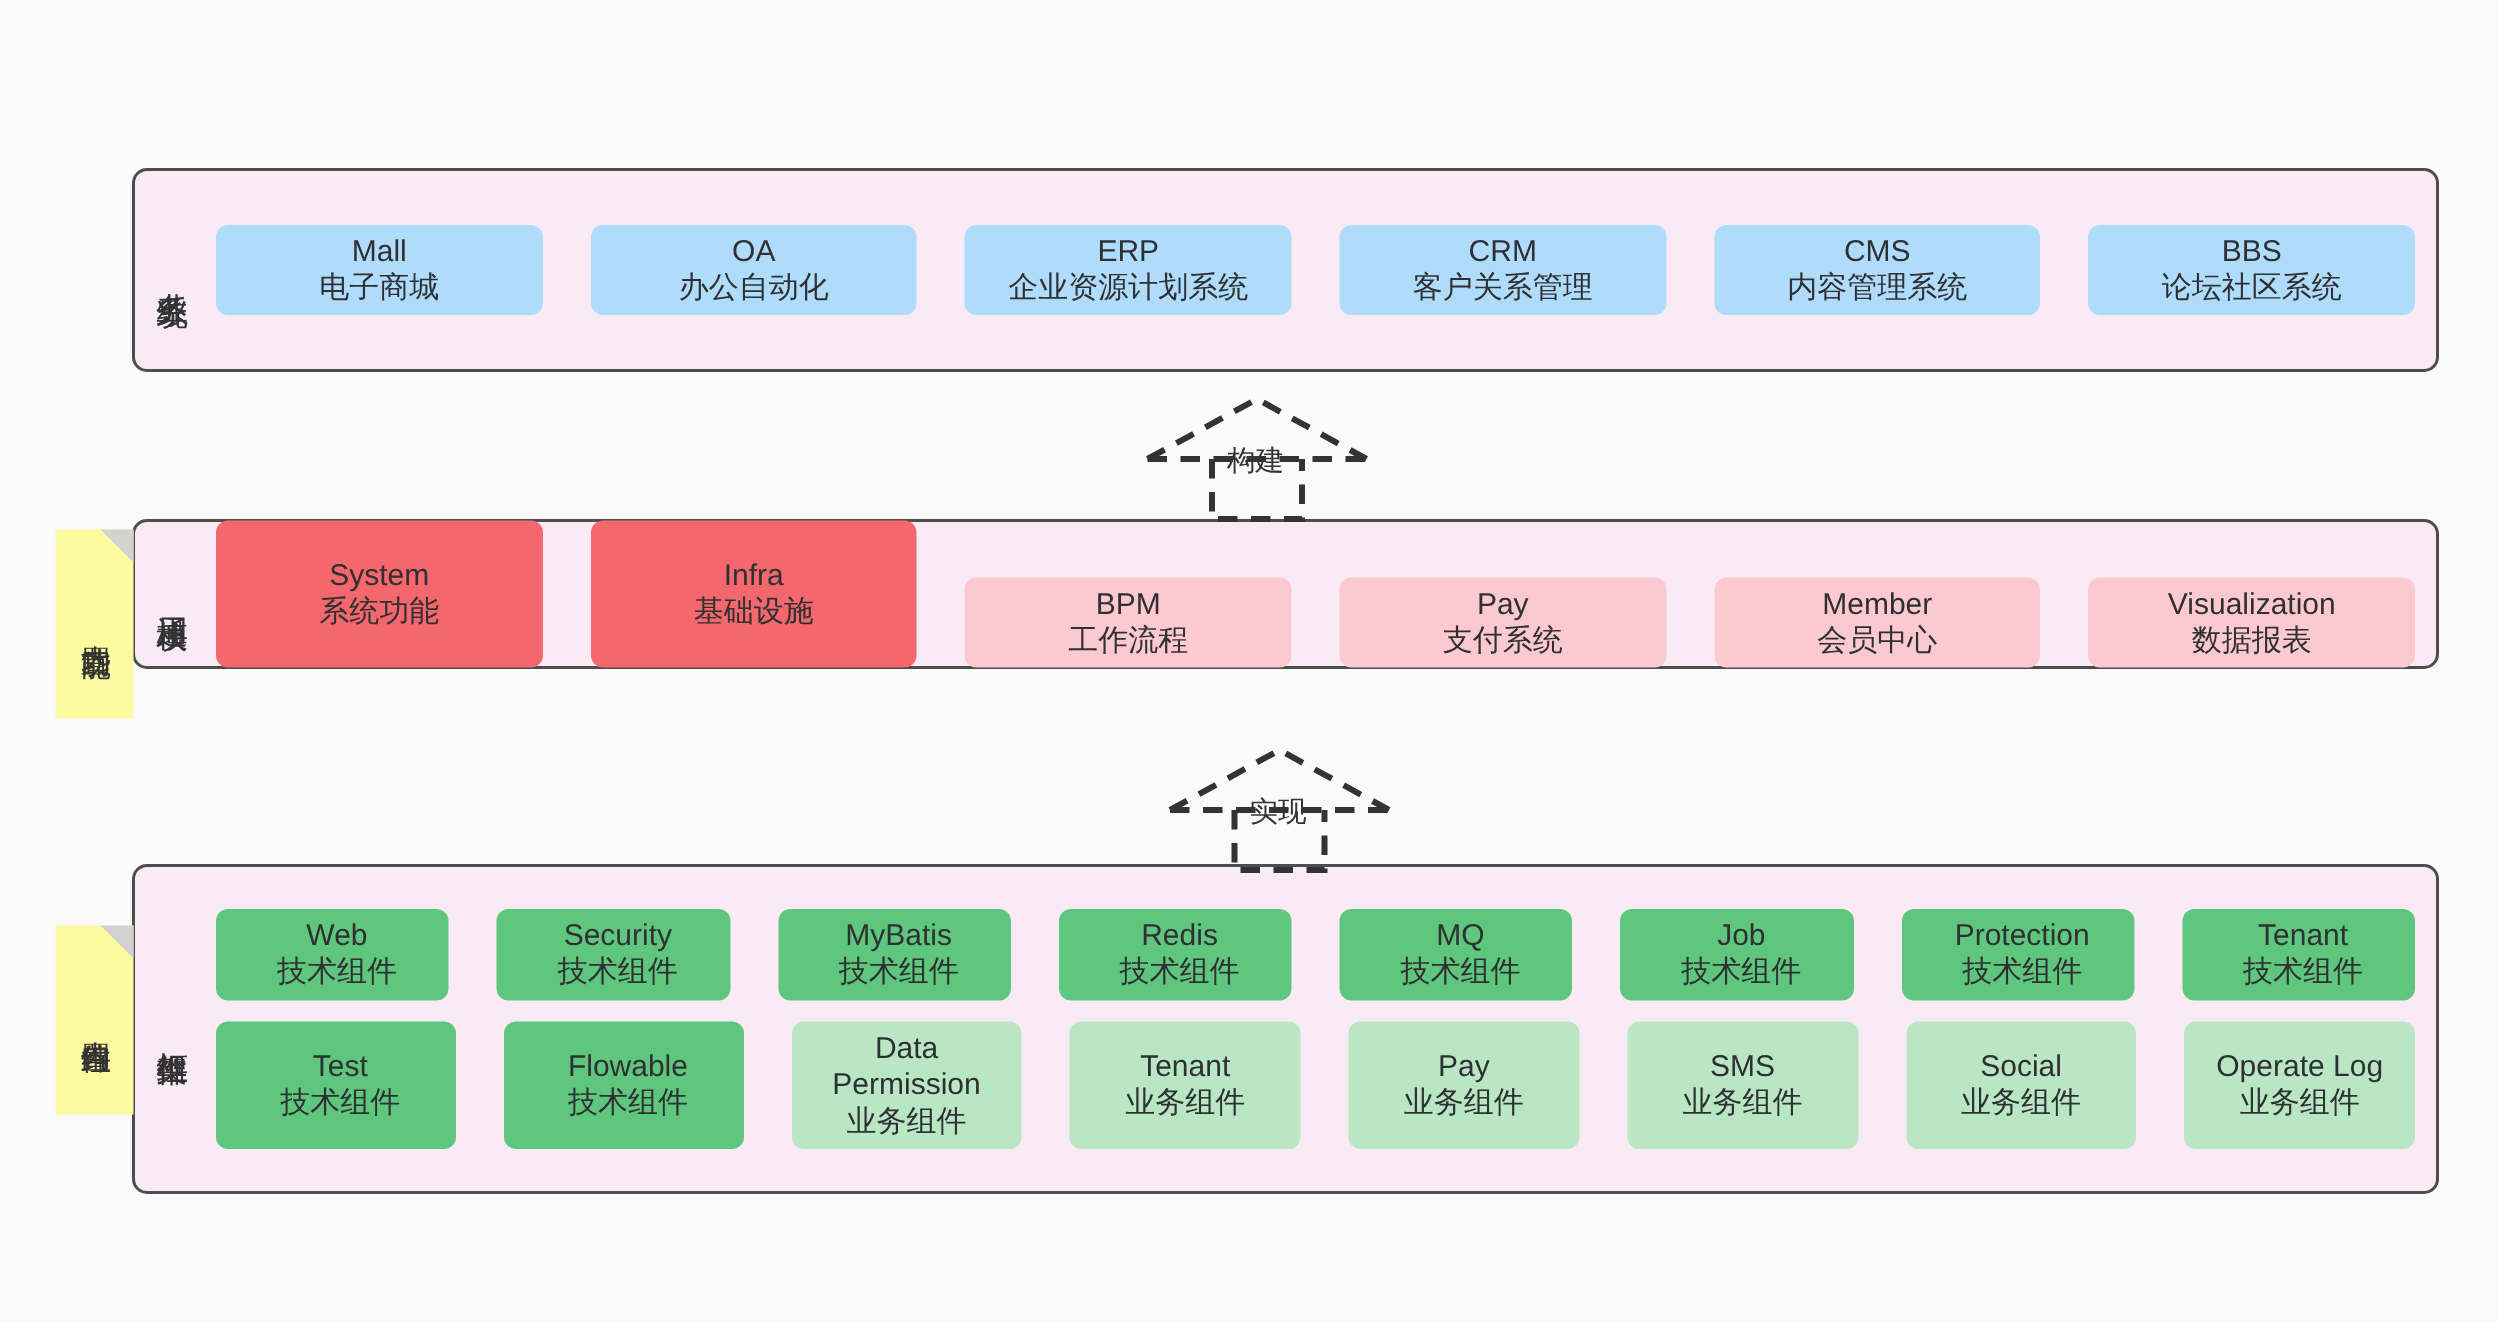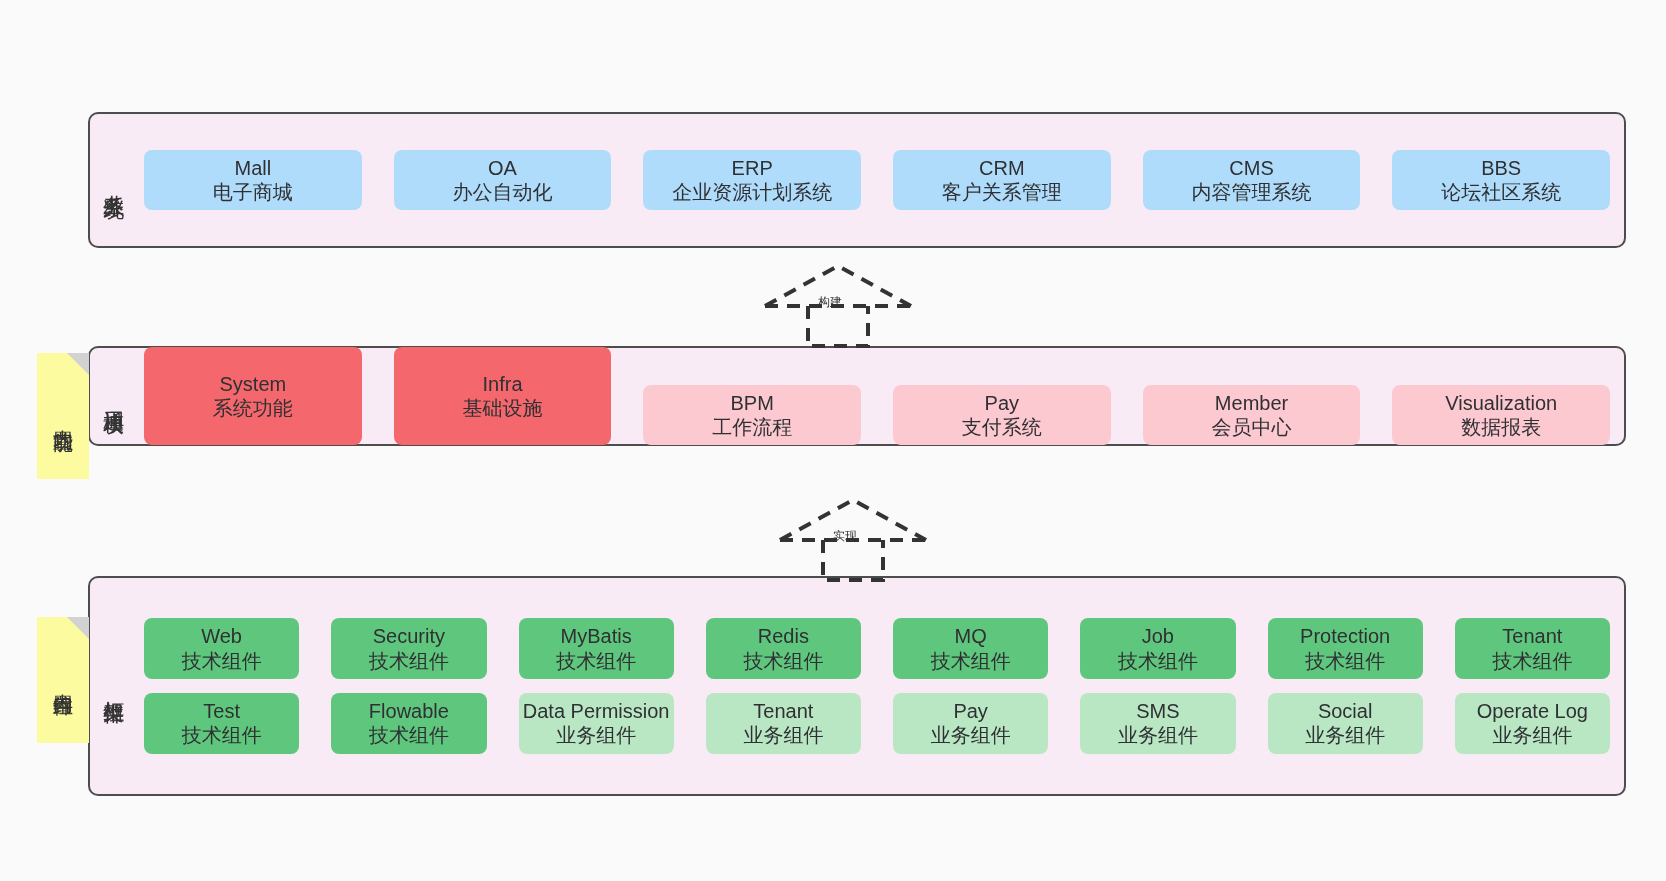--- a/index.html
+++ b/index.html
@@ -76,21 +76,21 @@
     box-sizing: border-box;
     padding: 6px 4px;
     min-width: 0;
   }
   .node .en { white-space: normal; }
   .node .cn { white-space: nowrap; }
 
   .node.blue        { background: #b0dcfb; }
   .node.red         { background: #f4676c; }
   .node.pink        { background: #fdc9d1; margin-top: 38px; }
-  .node.green       { background: #5fc77d; }
+  .node.green       { background: #5fc77d; padding-left: 10px; }
   .node.lightgreen  { background: #b9e7c4; }
 
   
   .note {
     position: absolute;
     background: #fcfba0;
     box-sizing: border-box;
     display: flex;
     align-items: center;
     justify-content: center;
@@ -113,21 +113,21 @@
     border-left: 22px solid transparent;
   }
 
   
   .connector {
     position: absolute;
     z-index: 2;
   }
   .conn-label {
     position: absolute;
-    font-size: 12px;
+    font-size: 19px;
     color: #333333;
     background: transparent;
     white-space: nowrap;
     z-index: 3;
   }
 </style>
 </head>
 <body>
 
 <div class="canvas">

